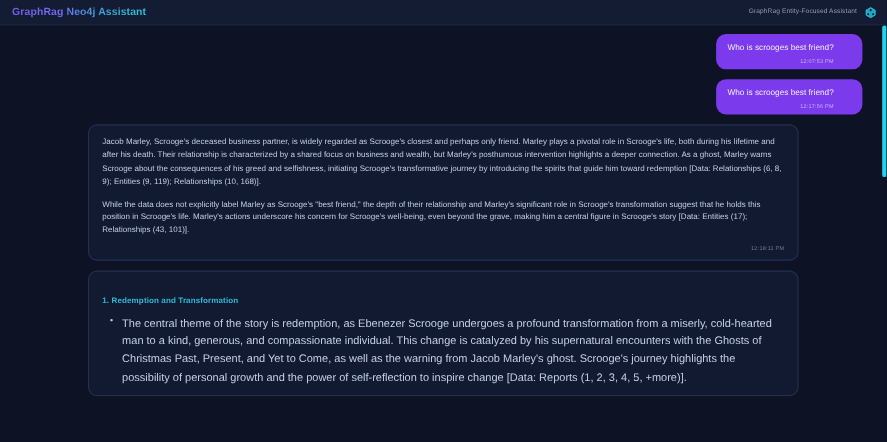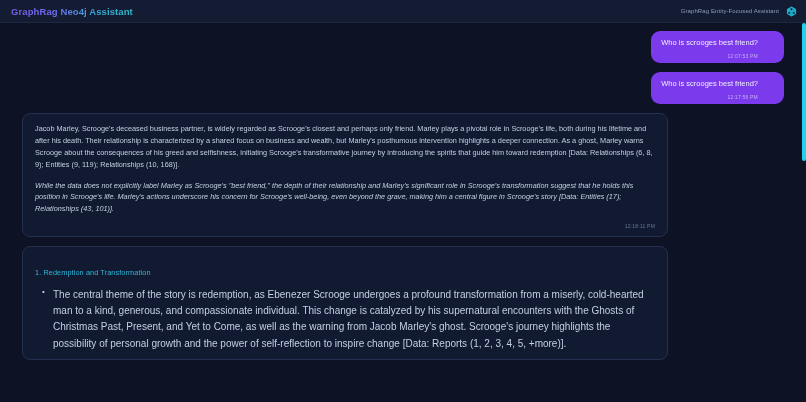--- a/index.html
+++ b/index.html
@@ -65,21 +65,21 @@
     top: 23px;
     left: 0;
     right: 0;
     bottom: 0;
     overflow: hidden;
     padding: 8px 22px 0 22px;
   }
 
   .msg-row { display: flex; margin-bottom: 9px; }
   .msg-row.user { justify-content: flex-end; }
-  .msg-row.assistant { justify-content: flex-start; }
+  .msg-row.assistant { justify-content: center; }
 
   
   .bubble-user {
     background: #7c3aed;
     border-radius: 9px;
     padding: 7px 26px 4px 10px;
     max-width: 268px;
     min-width: 100px;
   }
   .bubble-user .text {
@@ -103,25 +103,25 @@
     padding: 9px 12px 7px 12px;
     width: 100%;
     max-width: 646px;
   }
   .bubble-assistant p {
     font-size: 7.3px;
     line-height: 1.62;
     color: #c3cfe2;
     margin-bottom: 9px;
   }
-  .bubble-assistant p:last-of-type { margin-bottom: 0; font-style: italic; }
+  .bubble-assistant p:last-of-type { margin-bottom: 0; }
 
   .theme-heading {
     font-size: 7.3px;
-    font-weight: normal;
+    font-weight: bold;
     color: #2fb8d9;
     margin: 12px 0 10px 0;
     letter-spacing: .1px;
   }
 
   .bullet-list { list-style: none; margin: 0 0 0 6px; }
   .bullet-list li {
     position: relative;
     padding-left: 12px;
     font-size: 10px;

